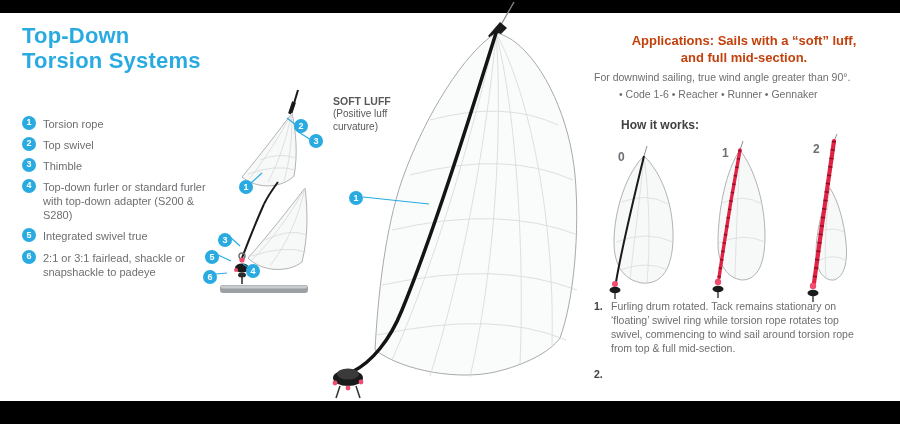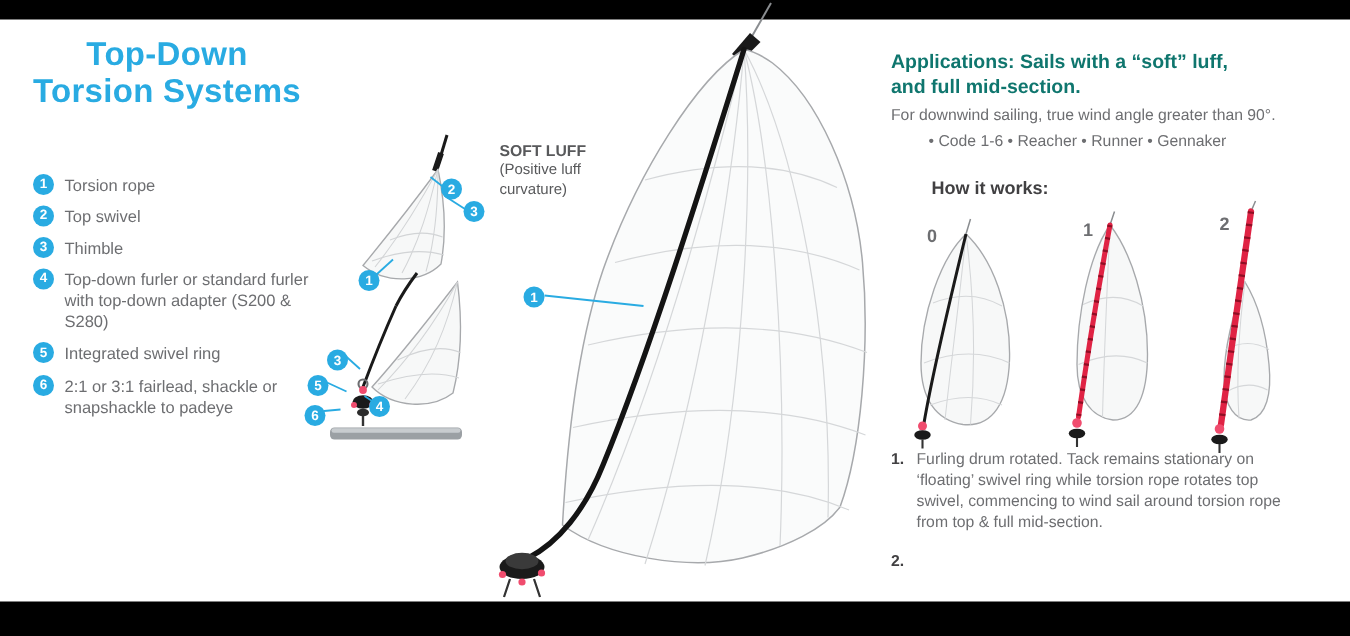--- a/index.html
+++ b/index.html
@@ -3,35 +3,35 @@
 <meta charset="utf-8">
 <style>
   html,body{margin:0;padding:0;background:#000;}
   .canvas{position:relative;width:900px;height:424px;background:#ffffff;overflow:hidden;
           font-family:"Liberation Sans",sans-serif;-webkit-font-smoothing:antialiased;}
   .bar{position:absolute;left:0;width:900px;background:#000;}
   .bar.top{top:0;height:13px;}
   .bar.bottom{top:401px;height:23px;}
 
   .title{position:absolute;left:22px;top:24px;margin:0;font-size:22px;line-height:1.13;
-         font-weight:bold;color:#29ABE2;letter-spacing:.2px;text-align:center;}
+         font-weight:bold;color:#29ABE2;letter-spacing:.2px;}
 
   .legend{position:absolute;left:22px;top:117px;width:186px;margin:0;padding:0;list-style:none;}
   .legend li{display:flex;gap:7px;margin-bottom:7px;font-size:11px;color:#6D6E71;line-height:1.28;}
   .badge,.callout{box-sizing:border-box;background:#29ABE2;color:#fff;font-size:9px;font-weight:bold;
          border-radius:50%;display:flex;align-items:center;justify-content:center;}
   .badge{flex:0 0 14px;width:14px;height:14px;margin-top:-1px;}
   .callout{position:absolute;width:14px;height:14px;z-index:5;}
 
   .softluff{position:absolute;left:333px;top:95px;width:84px;color:#58595B;font-size:10px;line-height:1.25;}
   .softluff .b{font-weight:bold;font-size:10.5px;display:block;}
   .softluff span{display:block;}
 
   .apps-head{position:absolute;left:594px;top:33px;width:300px;font-size:13px;font-weight:bold;
-             color:#0f766e;line-height:1.3;}
+             color:#c2410c;line-height:1.3;text-align:center;}
   .apps-body{position:absolute;left:594px;top:71px;width:300px;font-size:10.5px;color:#6D6E71;}
   .apps-types{position:absolute;left:594px;top:88px;width:300px;font-size:10.5px;color:#6D6E71;margin-left:25px;}
   .hiw-head{position:absolute;left:594px;top:118px;font-size:12px;font-weight:bold;color:#414042;padding-left:27px;}
 
   .stage-label{position:absolute;font-size:12px;font-weight:bold;color:#6D6E71;}
 
   .step{position:absolute;left:594px;width:268px;display:flex;gap:5px;font-size:10.5px;
         color:#6D6E71;line-height:1.34;}
   .step .n{flex:0 0 12px;font-weight:bold;color:#414042;}
 
@@ -59,21 +59,21 @@
     <li>
       <span class="badge">3</span>
       <span>Thimble</span>
       </li>
     <li>
       <span class="badge">4</span>
       <span>Top-down furler or standard furler with top-down adapter (S200 &amp; S280)</span>
       </li>
     <li>
       <span class="badge">5</span>
-      <span>Integrated swivel ring</span>
+      <span>Integrated swivel true</span>
       </li>
     <li>
       <span class="badge">6</span>
       <span>2:1 or 3:1 fairlead, shackle or snapshackle to padeye</span>
       </li>
   </ul>
 
   <svg class="art" style="left:190px;top:80px" width="135" height="225" viewBox="0 0 135 225">
     <g>
       <path d="M108,10 L102,30" stroke="#1a1a1a" stroke-width="2" fill="none"></path>

